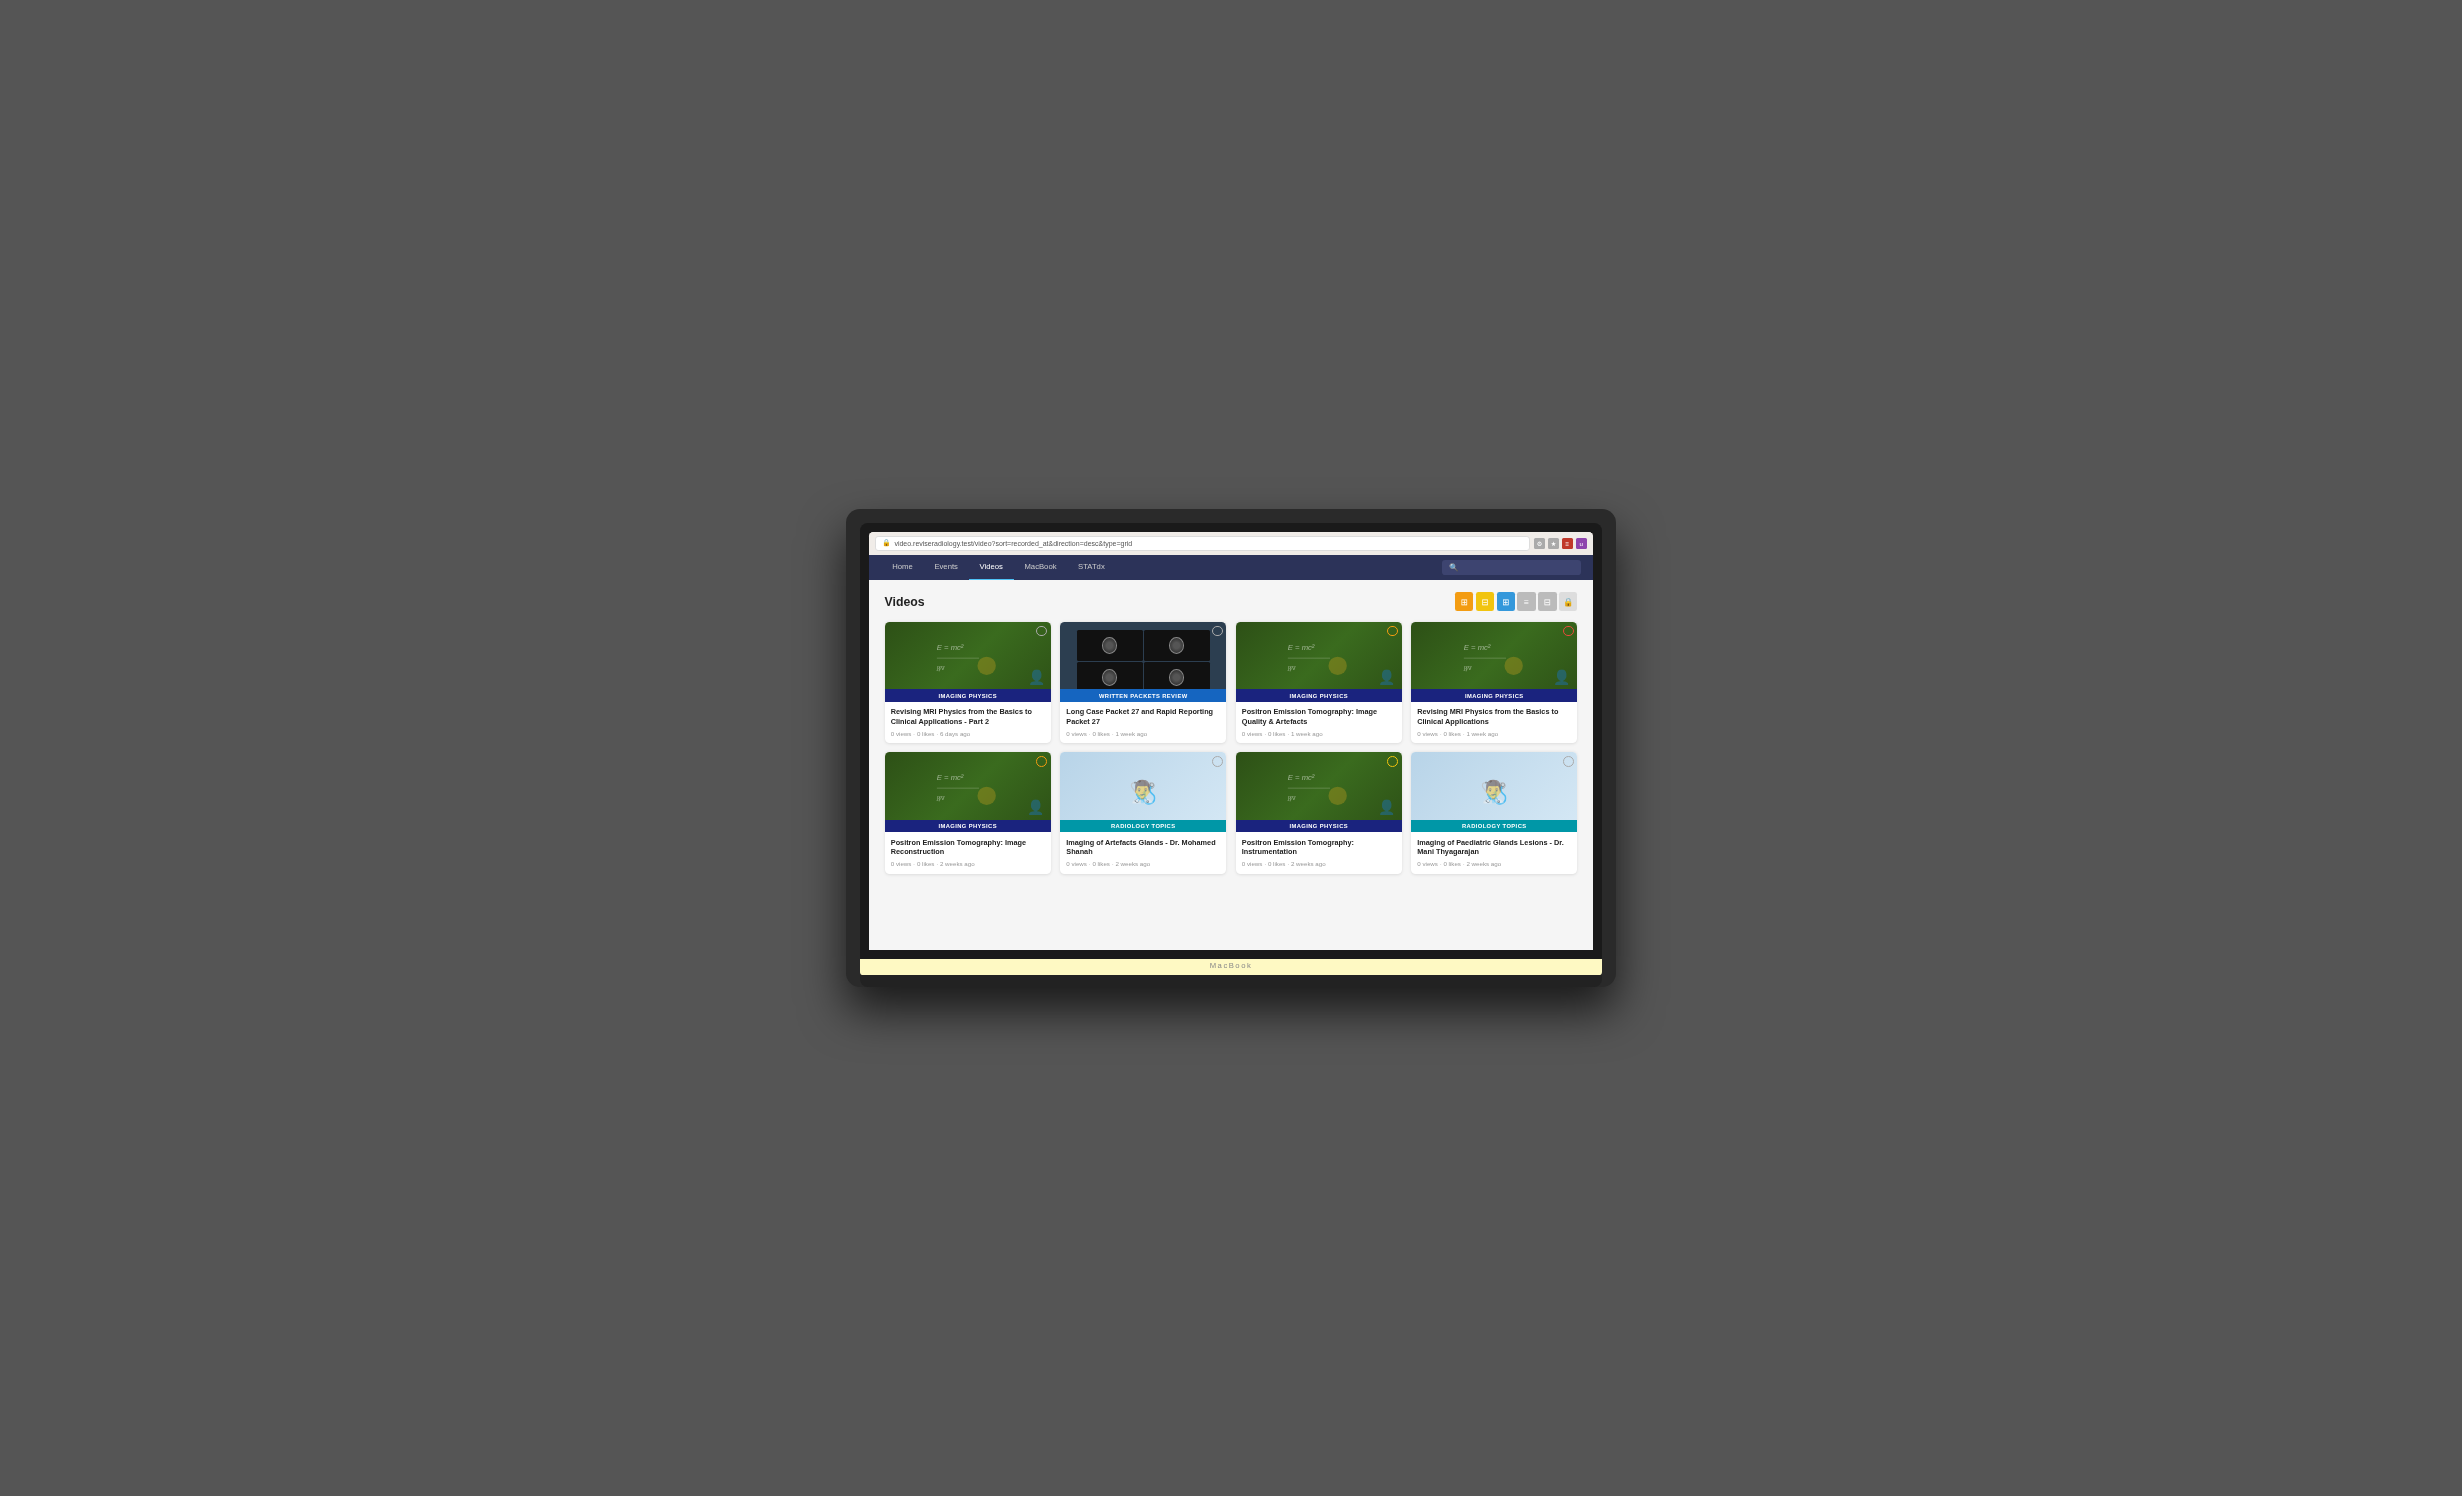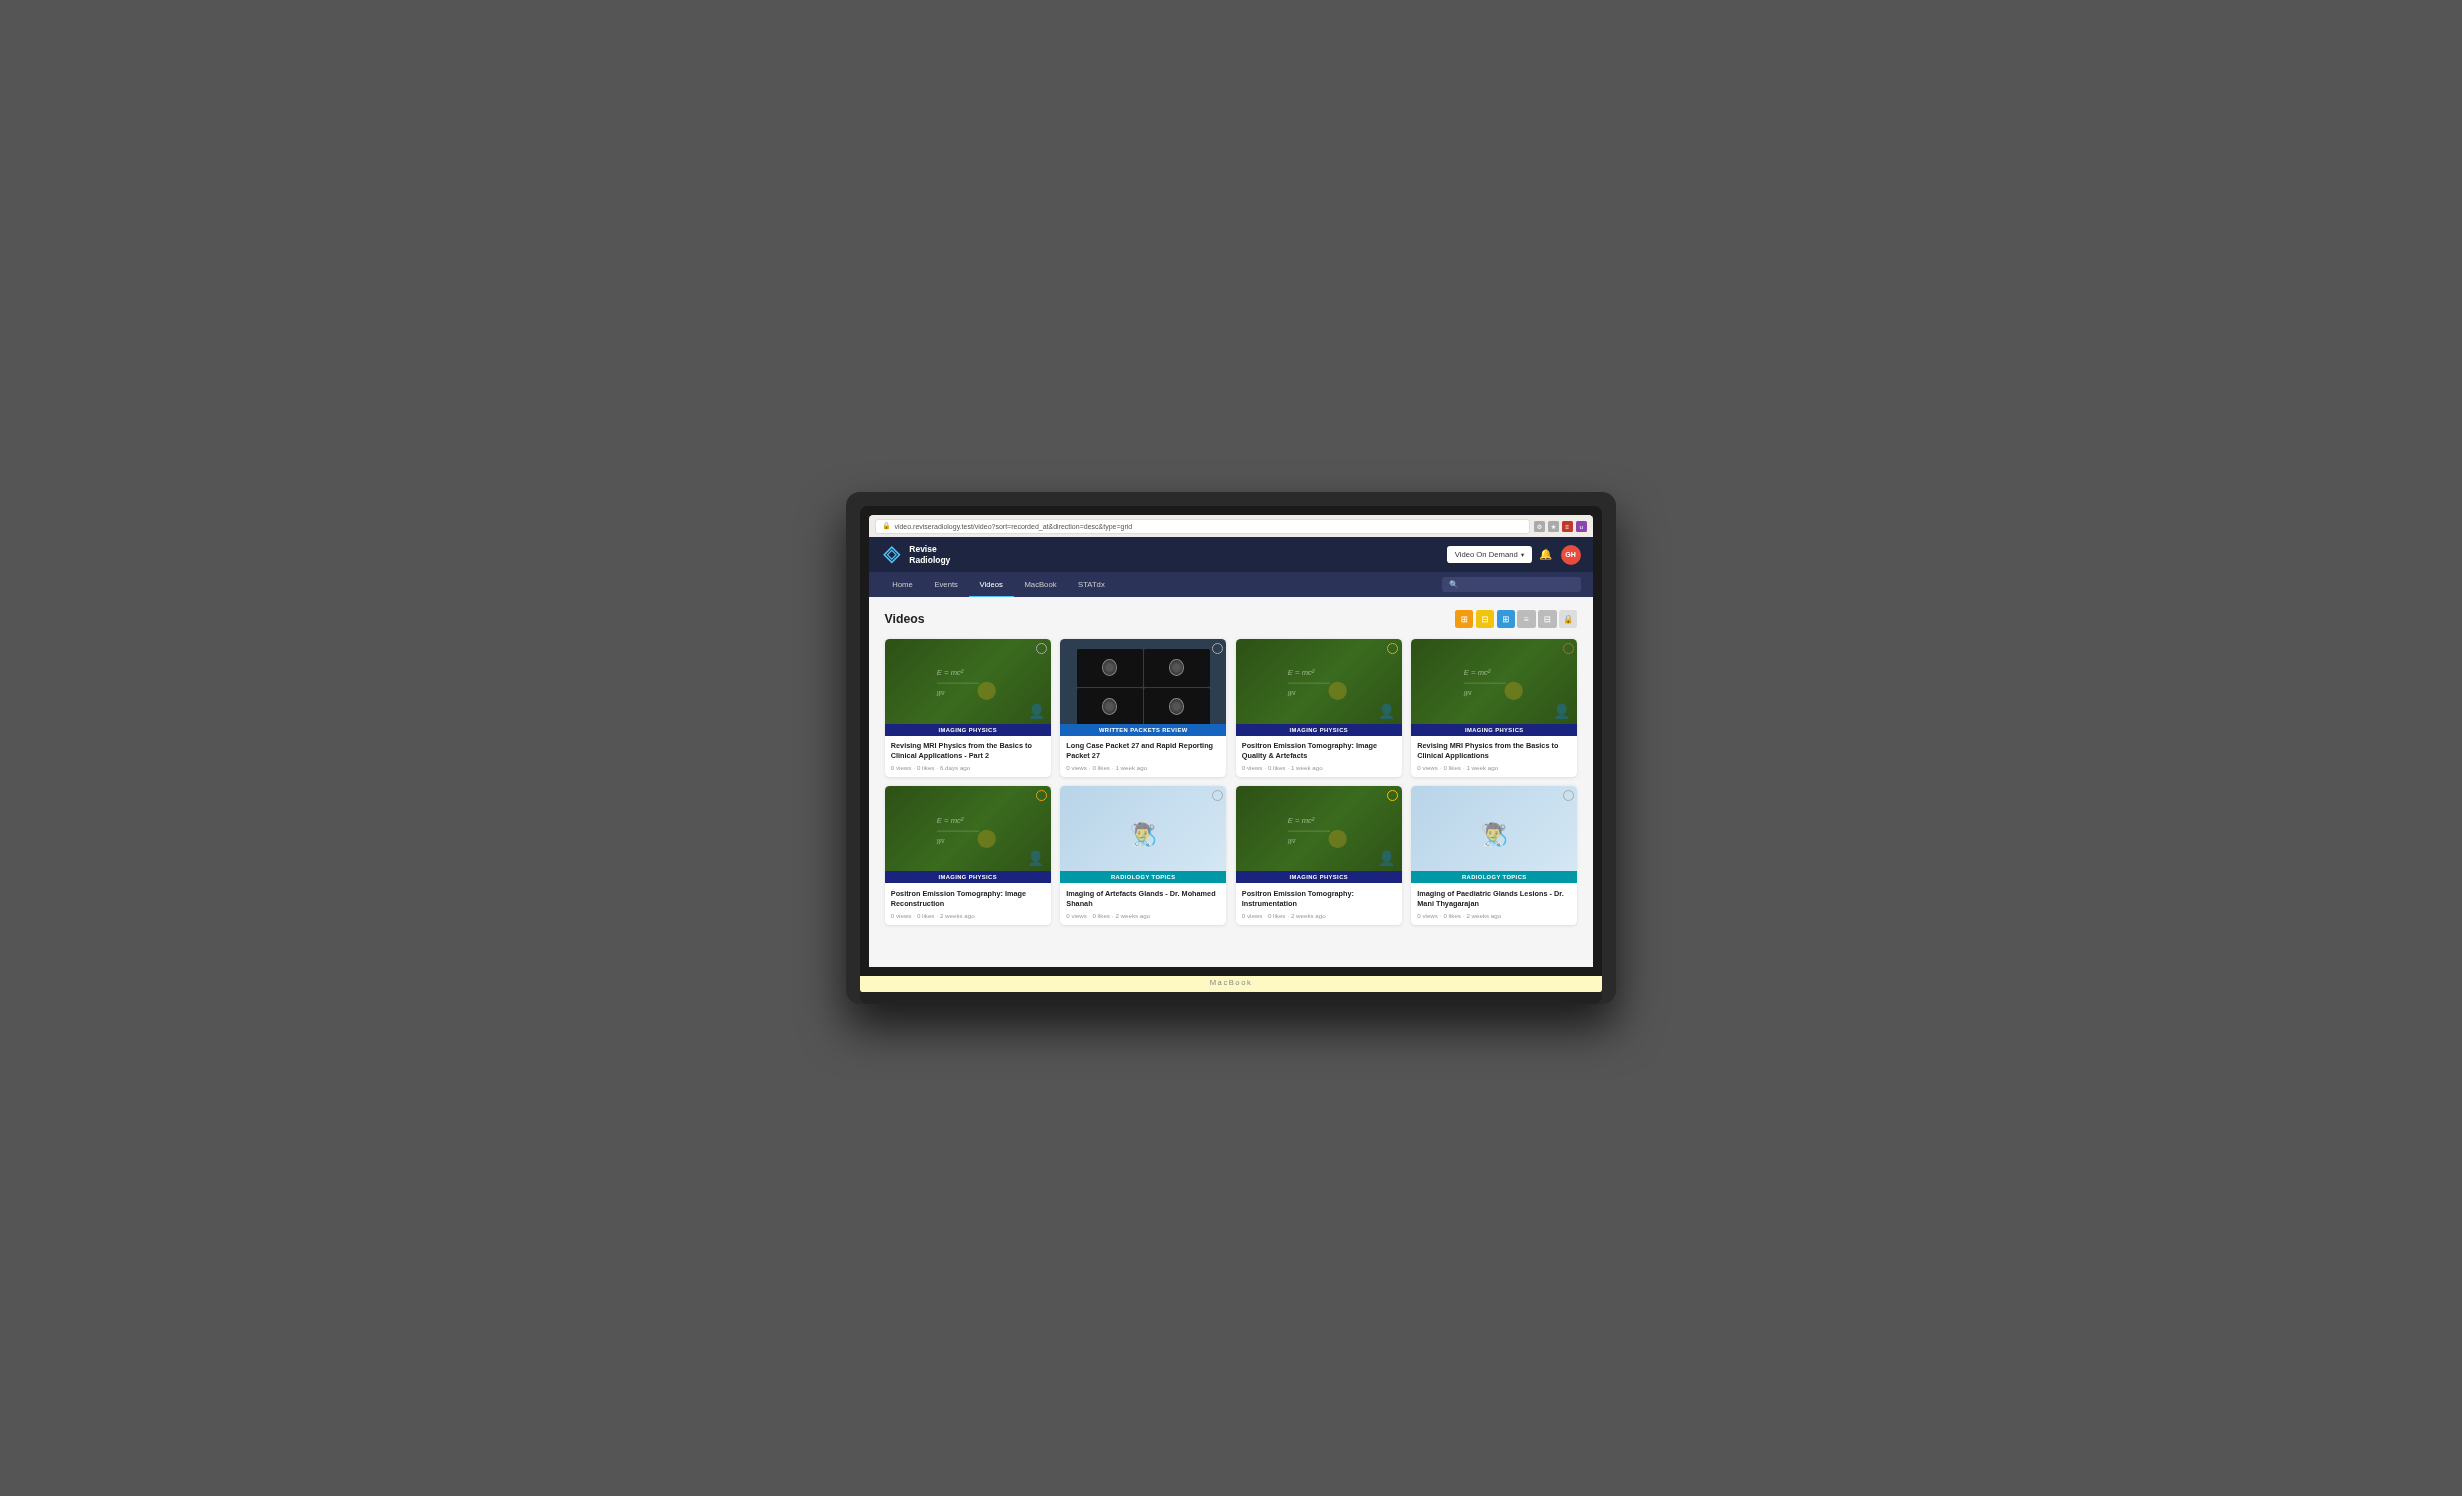--- a/index.html
+++ b/index.html
@@ -230,21 +230,21 @@
     .video-card {
       background: white;
       border-radius: 4.6px;
       overflow: hidden;
       box-shadow: 0 0.8px 3.1px rgba(0,0,0,0.1);
     }
 
     .video-thumbnail {
       position: relative;
       width: 100%;
-      height: 97px;
+      height: 80px;
       overflow: hidden;
     }
 
     .thumb-medical {
       width: 100%;
       height: 100%;
       background: #2c3e50;
       display: flex;
       align-items: center;
       justify-content: center;
@@ -394,43 +394,20 @@
         <div class="browser-icons-right">
           <div class="browser-icon" style="background:#aaa;">⚙</div>
           <div class="browser-icon" style="background:#aaa;">★</div>
           <div class="browser-icon" style="background:#c0392b;">≡</div>
           <div class="browser-icon" style="background:#8e44ad;">u</div>
         </div>
       </div>
 
       <div class="app-wrapper">
 
-        <div class="top-nav">
-          <div class="logo-area">
-
-            <svg class="logo-diamond" viewBox="0 0 28 28">
-              <rect x="7" y="7" width="14" height="14" fill="none" stroke="#4fc3f7" stroke-width="2" transform="rotate(45 14 14)"></rect>
-              <rect x="10" y="10" width="8" height="8" fill="none" stroke="#4fc3f7" stroke-width="1.5" transform="rotate(45 14 14)"></rect>
-            </svg>
-            <div class="logo-text">
-              <div>Revise</div>
-              <div>Radiology</div>
-            </div>
-          </div>
-          <div class="nav-right">
-            <div class="video-on-demand-btn">
-              <span>Video On Demand</span>
-              <span style="font-size:6.2px;">▾</span>
-            </div>
-            <span class="bell-icon">🔔</span>
-            <div class="avatar-circle">
-              <span>GH</span>
-            </div>
-          </div>
-        </div>
 
         <div class="secondary-nav">
           <div class="nav-links">
             <a class="nav-link">Home</a>
             <a class="nav-link">Events</a>
             <a class="nav-link" style="color:white; border-bottom: 1.5px solid #4fc3f7;">Videos</a>
             <a class="nav-link">MacBook</a>
             <a class="nav-link">STATdx</a>
           </div>
           <div class="search-bar">

